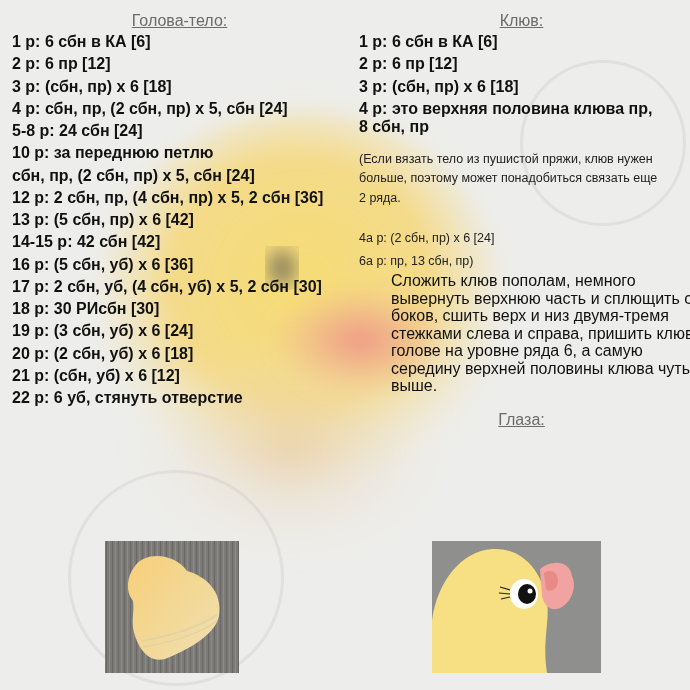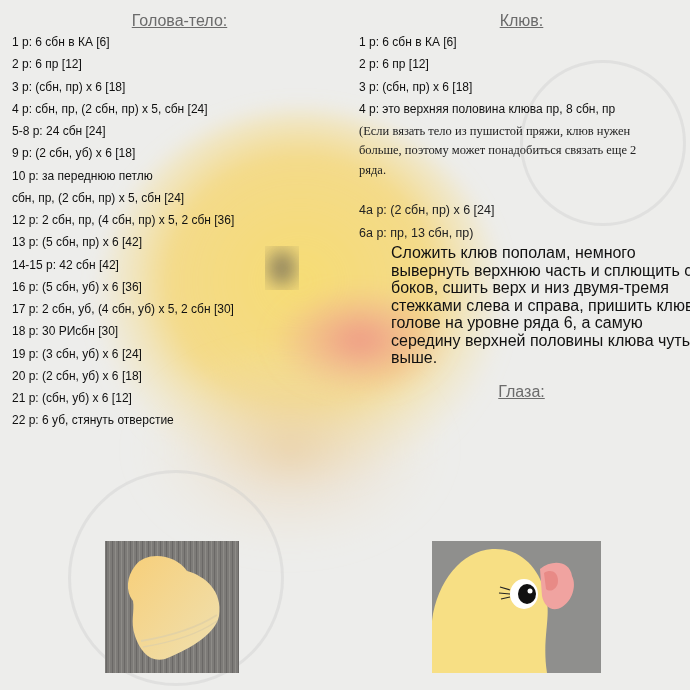--- a/index.html
+++ b/index.html
@@ -8,21 +8,21 @@
     background:#ededeb;
     font-family:"Liberation Sans", sans-serif;
     color:#111;
   }
   .bg-chick { position:absolute; inset:0; pointer-events:none; }
   .watermark { position:absolute; border:3px solid rgba(200,200,200,0.35); border-radius:50%; pointer-events:none; }
   .col { position:absolute; top:0; }
   .col.left { left:12px; width:335px; }
   .col.right { left:359px; width:325px; }
   .heading { text-align:center; color:#6b6b6b; font-size:16px; line-height:20px; margin-top:11px;text-decoration:underline; }
-  .row { font-size:12px; line-height:22.3px; white-space:nowrap; }
+  .row { font-size:16px; line-height:22.3px; white-space:nowrap;font-weight:bold; }
   .row.wrap { white-space:normal; line-height:18px; padding-top:2px; padding-bottom:2px; }
   .note { font-size:12.5px; line-height:19.5px; color:#222; }
   .smallrow { font-size:12.5px; line-height:22.5px; color:#222; }
   .para { font-size:16px; line-height:17.5px; }
   .photo { position:absolute; overflow:hidden; }
 </style>
 </head>
 <body>
 
 <svg class="bg-chick" width="690" height="690" viewBox="0 0 690 690">
@@ -53,42 +53,41 @@
 <div class="watermark" style="left:68px;top:470px;width:210px;height:210px;"></div>
 <div class="watermark" style="left:520px;top:60px;width:160px;height:160px;"></div>
 
 <div class="col left">
   <div class="heading">Голова-тело:</div>
   <div class="row">1 р: 6 сбн в КА [6]</div>
   <div class="row">2 р: 6 пр [12]</div>
   <div class="row">3 р: (сбн, пр) х 6 [18]</div>
   <div class="row">4 р: сбн, пр, (2 сбн, пр) х 5, сбн [24]</div>
   <div class="row">5-8 р: 24 сбн [24]</div>
-  <div class="row">9 р: (2 сбн, уб) х 6 [18]</div>
   <div class="row">10 р: за переднюю петлю</div>
   <div class="row">сбн, пр, (2 сбн, пр) х 5, сбн [24]</div>
   <div class="row wrap" style="width:325px;">12 р: 2 сбн, пр, (4 сбн, пр) х 5, 2 сбн [36]</div>
   <div class="row">13 р: (5 сбн, пр) х 6 [42]</div>
   <div class="row">14-15 р: 42 сбн [42]</div>
   <div class="row">16 р: (5 сбн, уб) х 6 [36]</div>
   <div class="row wrap" style="width:325px;">17 р: 2 сбн, уб, (4 сбн, уб) х 5, 2 сбн [30]</div>
   <div class="row">18 р: 30 РИсбн [30]</div>
   <div class="row">19 р: (3 сбн, уб) х 6 [24]</div>
   <div class="row">20 р: (2 сбн, уб) х 6 [18]</div>
   <div class="row">21 р: (сбн, уб) х 6 [12]</div>
   <div class="row">22 р: 6 уб, стянуть отверстие</div>
 </div>
 
 <div class="col right">
   <div class="heading">Клюв:</div>
   <div class="row">1 р: 6 сбн в КА [6]</div>
   <div class="row">2 р: 6 пр [12]</div>
   <div class="row">3 р: (сбн, пр) х 6 [18]</div>
   <div class="row wrap" style="width:300px;">4 р: это верхняя половина клюва пр, 8 сбн, пр</div>
-  <div class="note" style="margin-top:2px;width:300px;font-family:Liberation Serif, serif;">(Если вязать тело из пушистой пряжи, клюв нужен больше, поэтому может понадобиться связать еще 2 ряда.</div>
+  <div class="note" style="margin-top:12px;width:300px;">(Если вязать тело из пушистой пряжи, клюв нужен больше, поэтому может понадобиться связать еще 2 ряда.</div>
   <div class="smallrow" style="margin-top:19px;">4а р: (2 сбн, пр) х 6 [24]</div>
   <div class="smallrow">6а р: пр, 13 сбн, пр)</div>
   <div class="para" style="width:322px;margin-left:32px;">Сложить клюв пополам, немного вывернуть верхнюю часть и сплющить с боков, сшить верх и низ двумя-тремя стежками слева и справа, пришить клюв к голове на уровне ряда 6, а самую середину верхней половины клюва чуть выше.</div>
   <div class="heading" style="margin-top:15px;">Глаза:</div>
 </div>
 
 <div class="photo" style="left:105px;top:541px;width:134px;height:132px;">
   <svg width="134" height="132" viewBox="0 0 134 132">
     <defs>
       <pattern id="wood" width="6" height="132" patternUnits="userSpaceOnUse">

